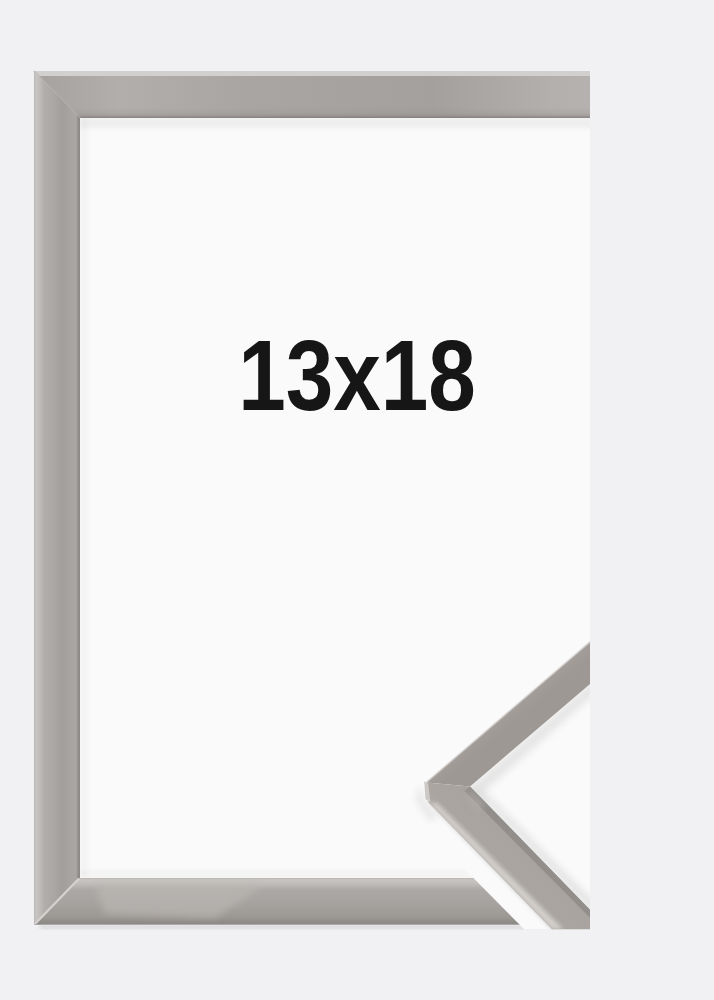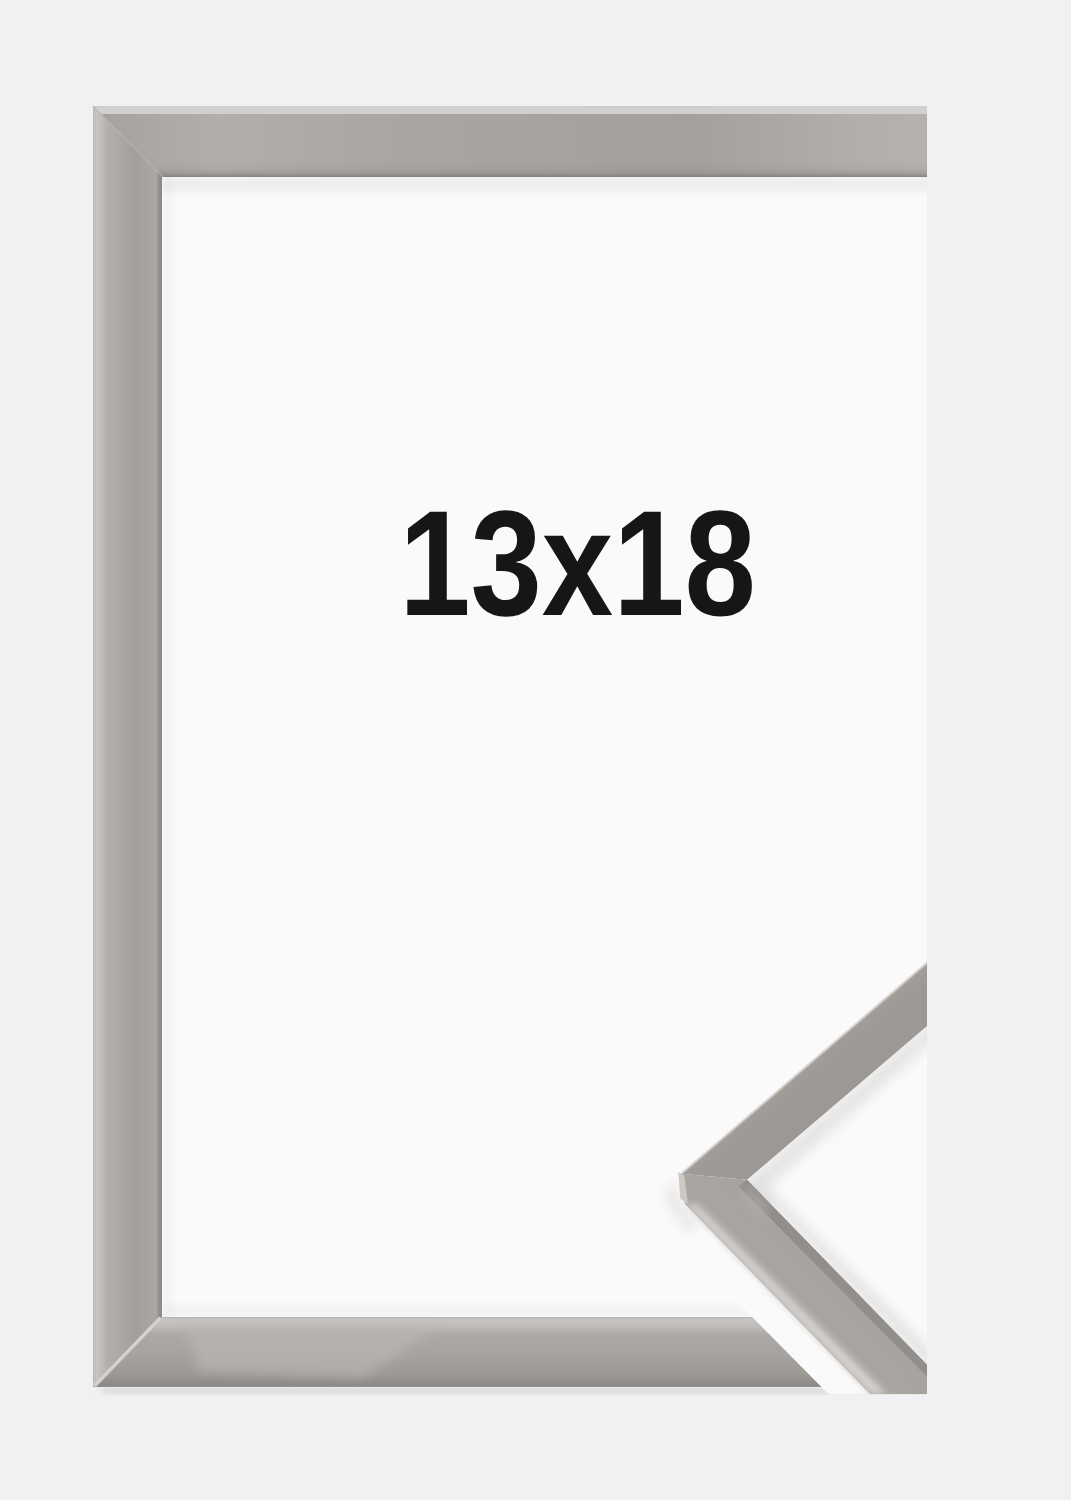--- a/index.html
+++ b/index.html
@@ -1,17 +1,17 @@
 <!DOCTYPE html>
 <html><head>
 <meta charset="utf-8">
 <style>
   html,body{margin:0;padding:0;background:#f1f1f3;}
   .page{width:590px;height:1000px;position:relative;overflow:hidden;
-        font-family:"Liberation Sans", sans-serif;padding-left:28px;}
+        font-family:"Liberation Sans", sans-serif;}
 </style>
 </head>
 <body>
 <div class="page">
 <svg width="714" height="1000" viewBox="0 0 714 1000" xmlns="http://www.w3.org/2000/svg">
 <defs>
   <linearGradient id="gTop" x1="34" y1="0" x2="678" y2="0" gradientUnits="userSpaceOnUse">
     <stop offset="0" stop-color="#a5a19e"></stop>
     <stop offset="0.13" stop-color="#b2aeab"></stop>
     <stop offset="0.33" stop-color="#a9a5a2"></stop>

